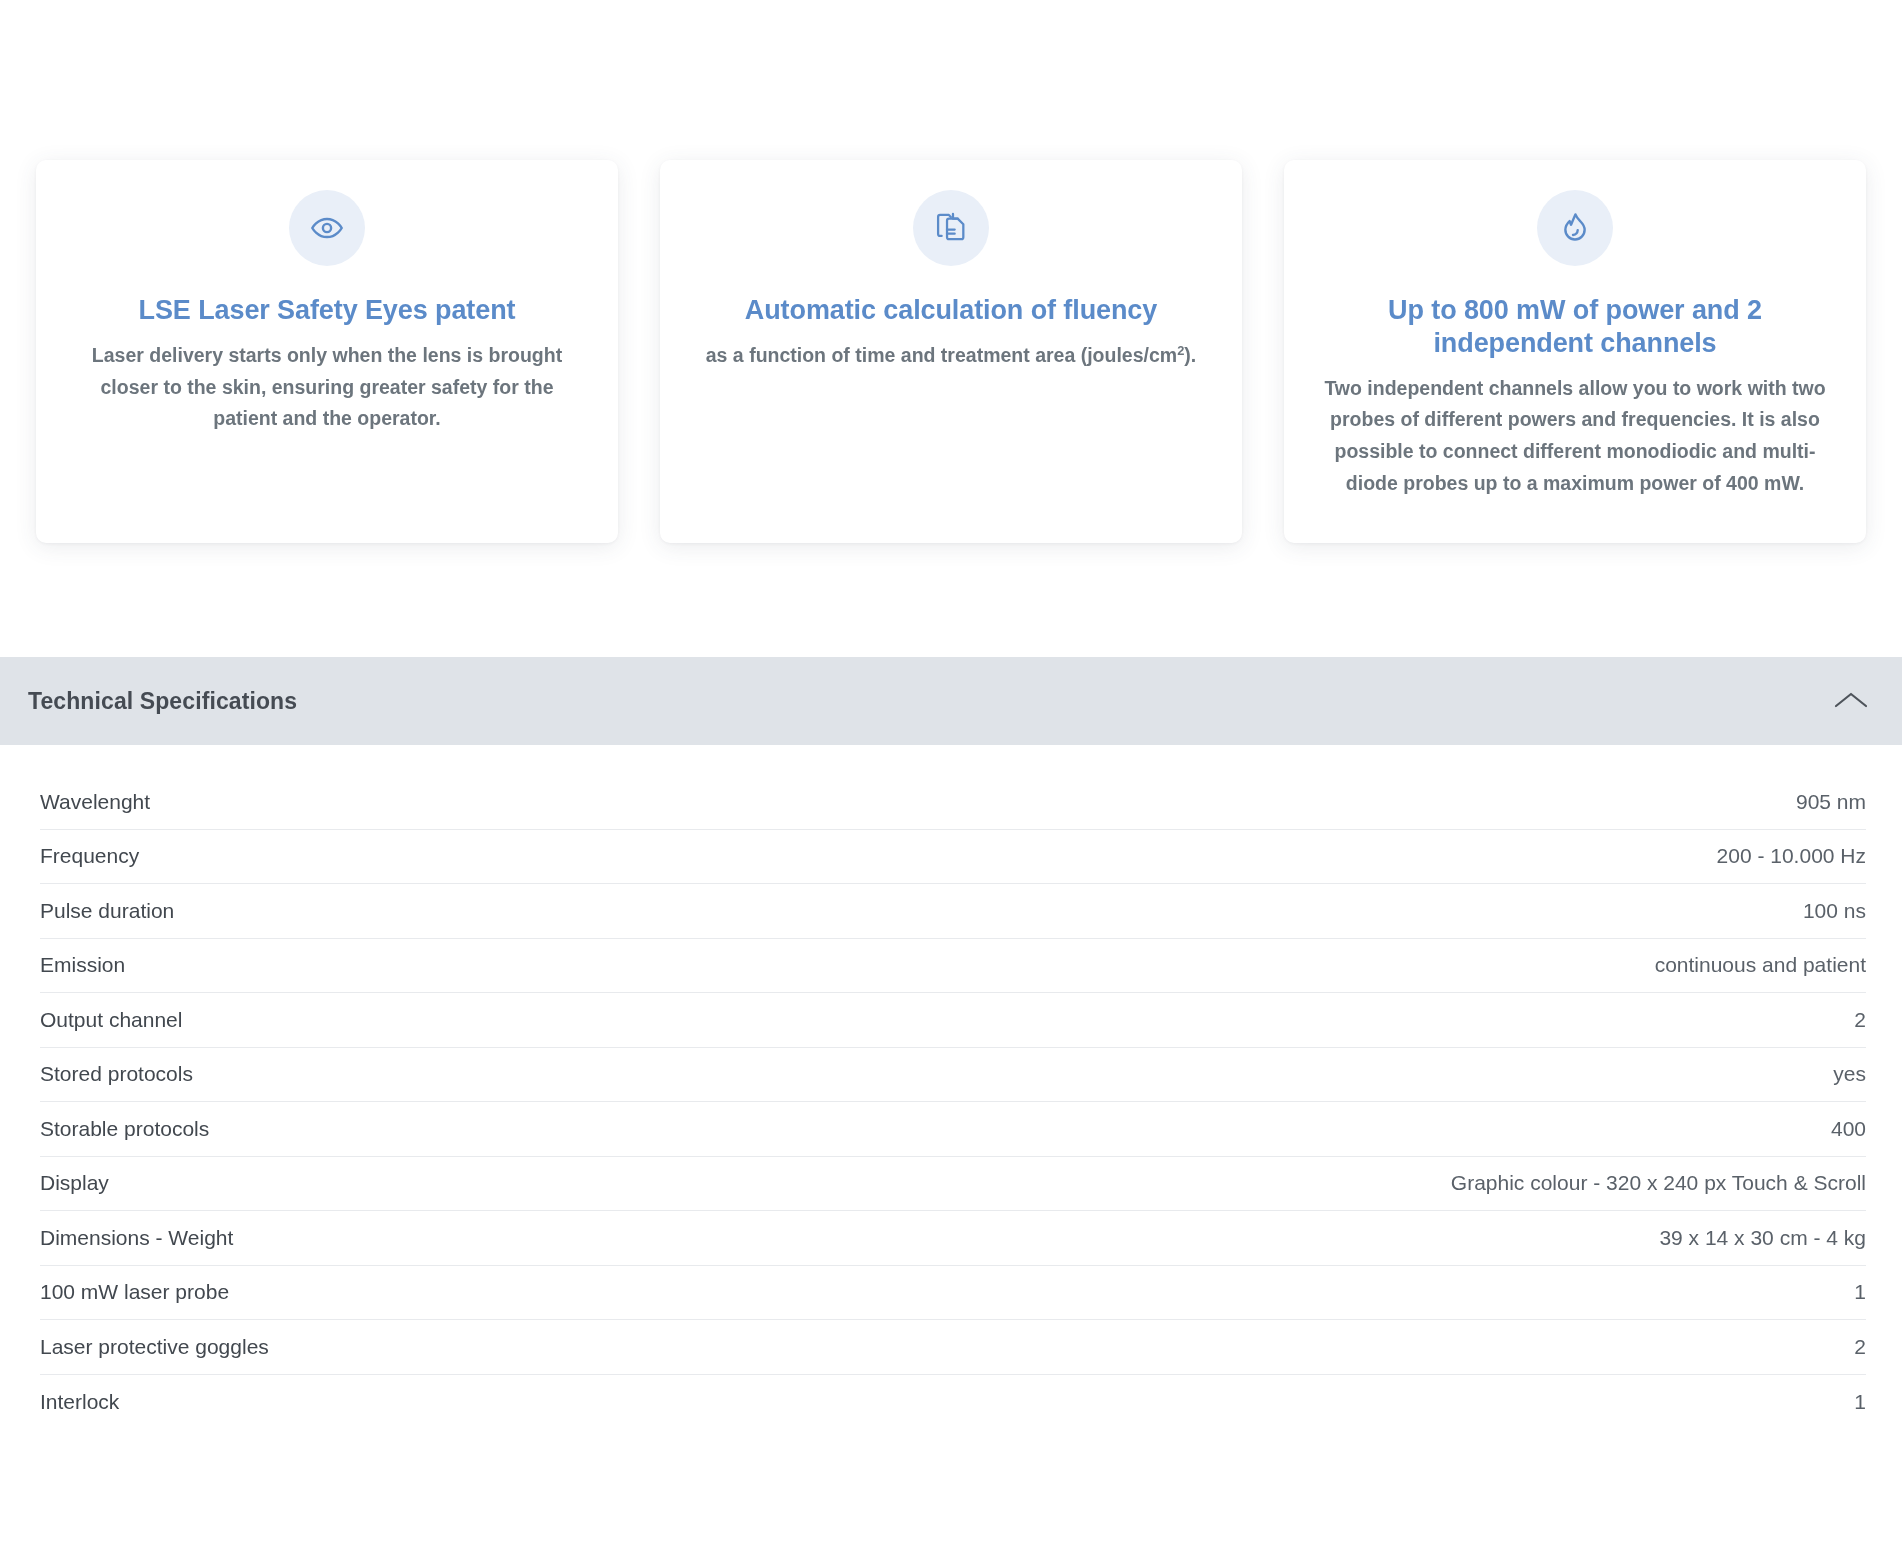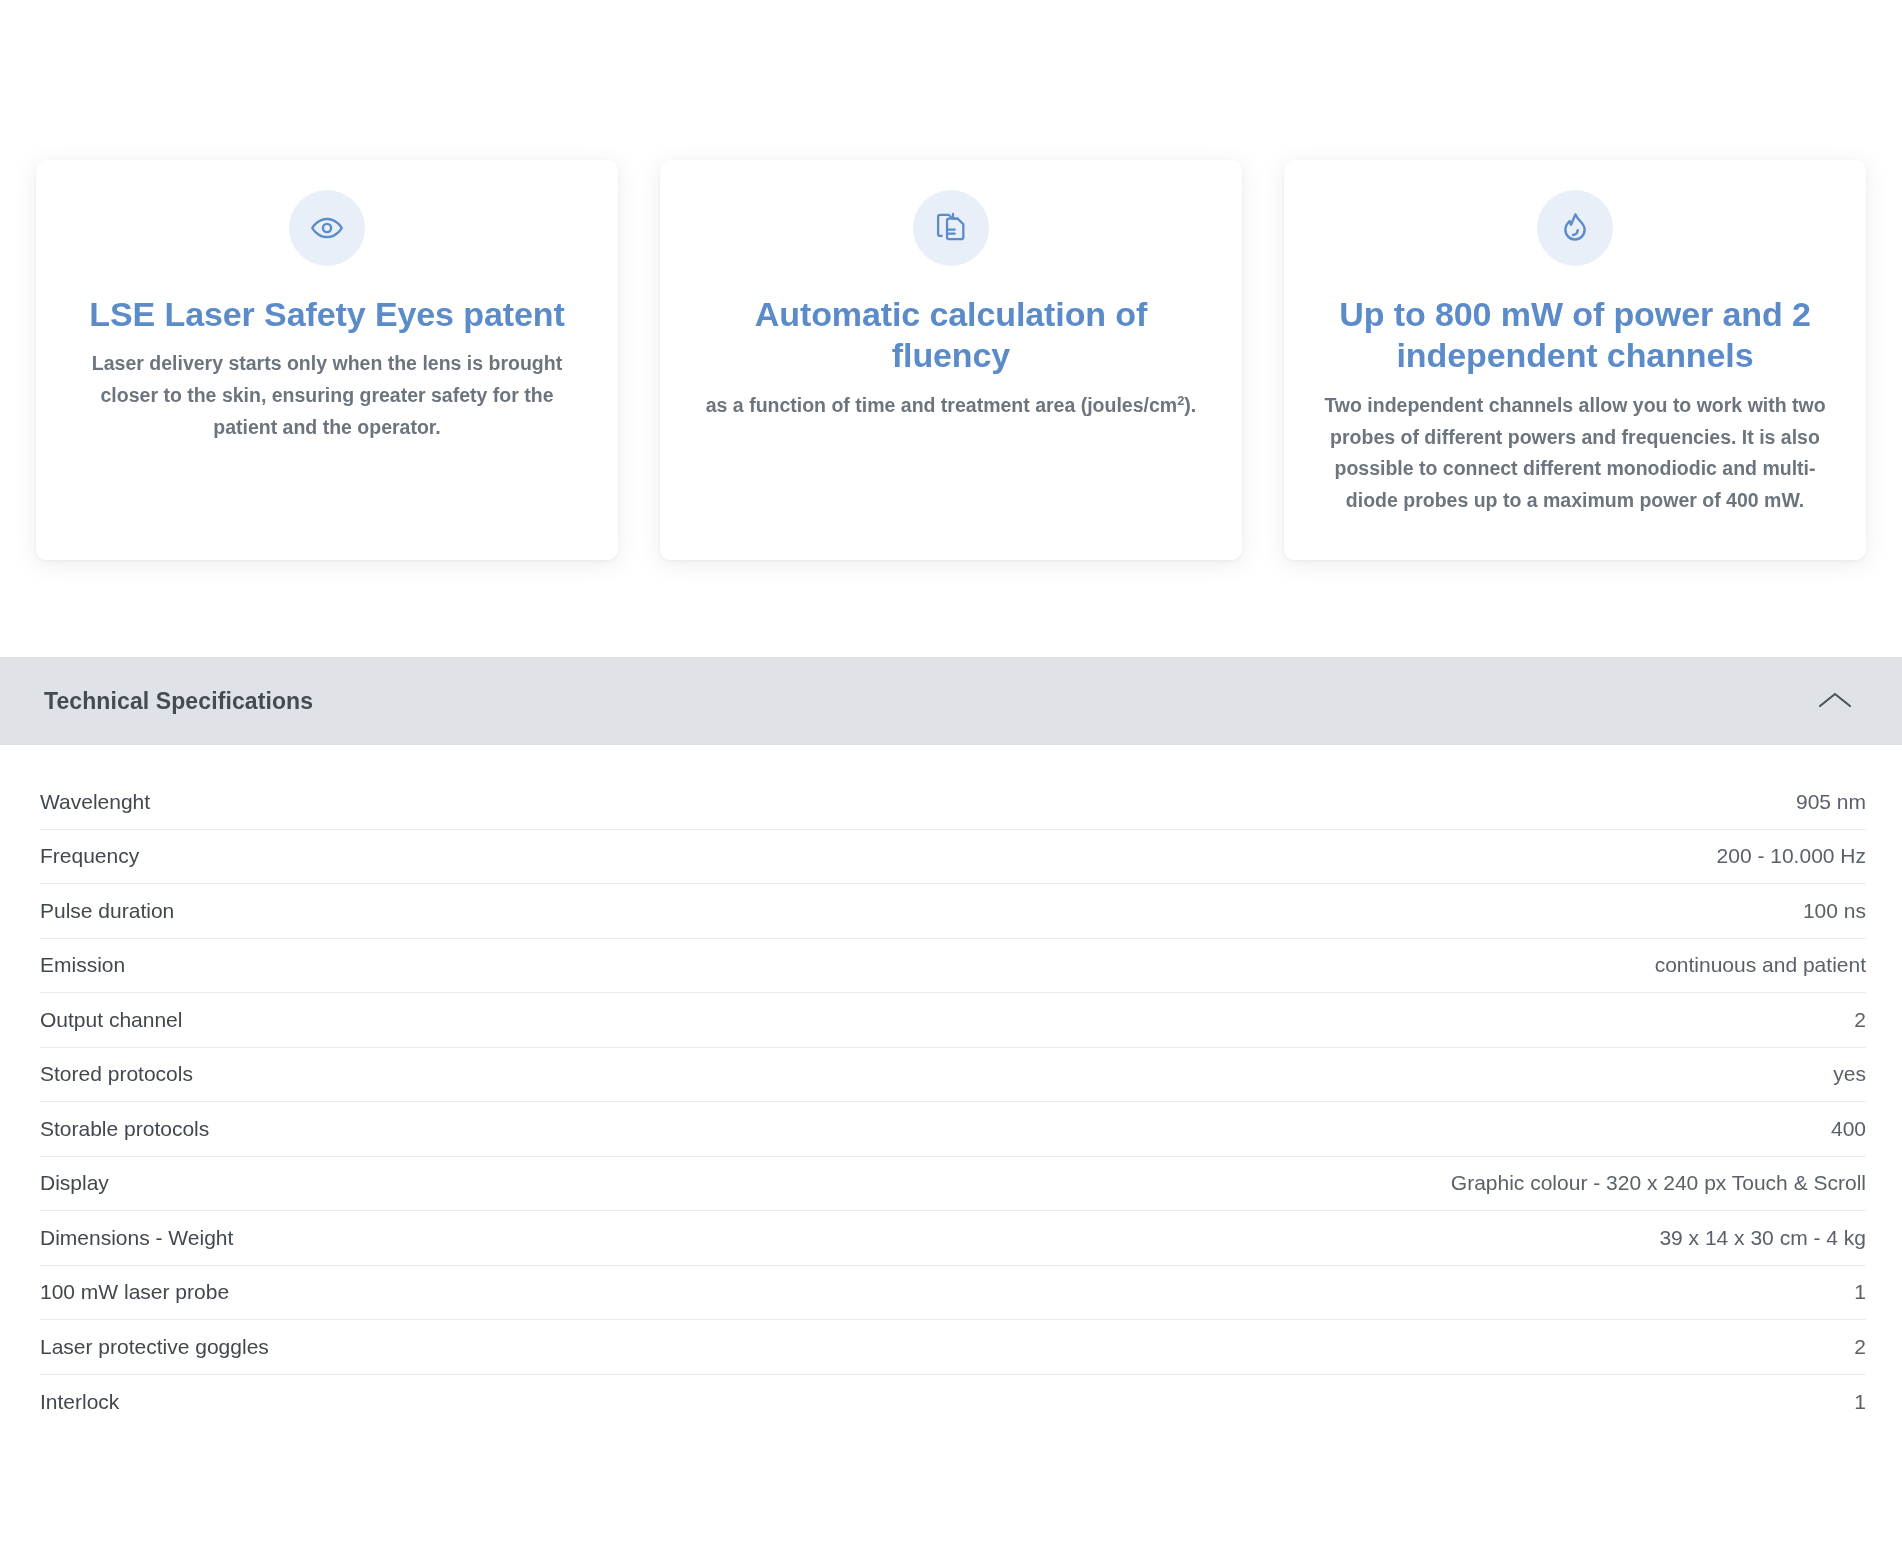--- a/index.html
+++ b/index.html
@@ -66,21 +66,21 @@
     flex: none;
   }
 
   .feature-icon-circle svg {
     width: 34px;
     height: 34px;
     display: block;
   }
 
   .feature-title {
-    font-size: 34px;
+    font-size: 27px;
     font-weight: 700;
     color: #5b8bc9;
     line-height: 1.22;
     margin-bottom: 13px;
     letter-spacing: -0.1px;
   }
 
   .feature-desc {
     font-size: 19.5px;
     line-height: 1.62;
@@ -99,21 +99,21 @@
   .specs-header {
     position: absolute;
     top: 657px;
     left: 0;
     width: 1902px;
     height: 88px;
     background: #dfe3e8;
     display: flex;
     align-items: center;
     justify-content: space-between;
-    padding: 0 44px;
+    padding: 0 28px;
     cursor: pointer;
   }
 
   .specs-header-title {
     font-size: 23px;
     font-weight: 700;
     color: #454b53;
     letter-spacing: 0.1px;
   }
 

